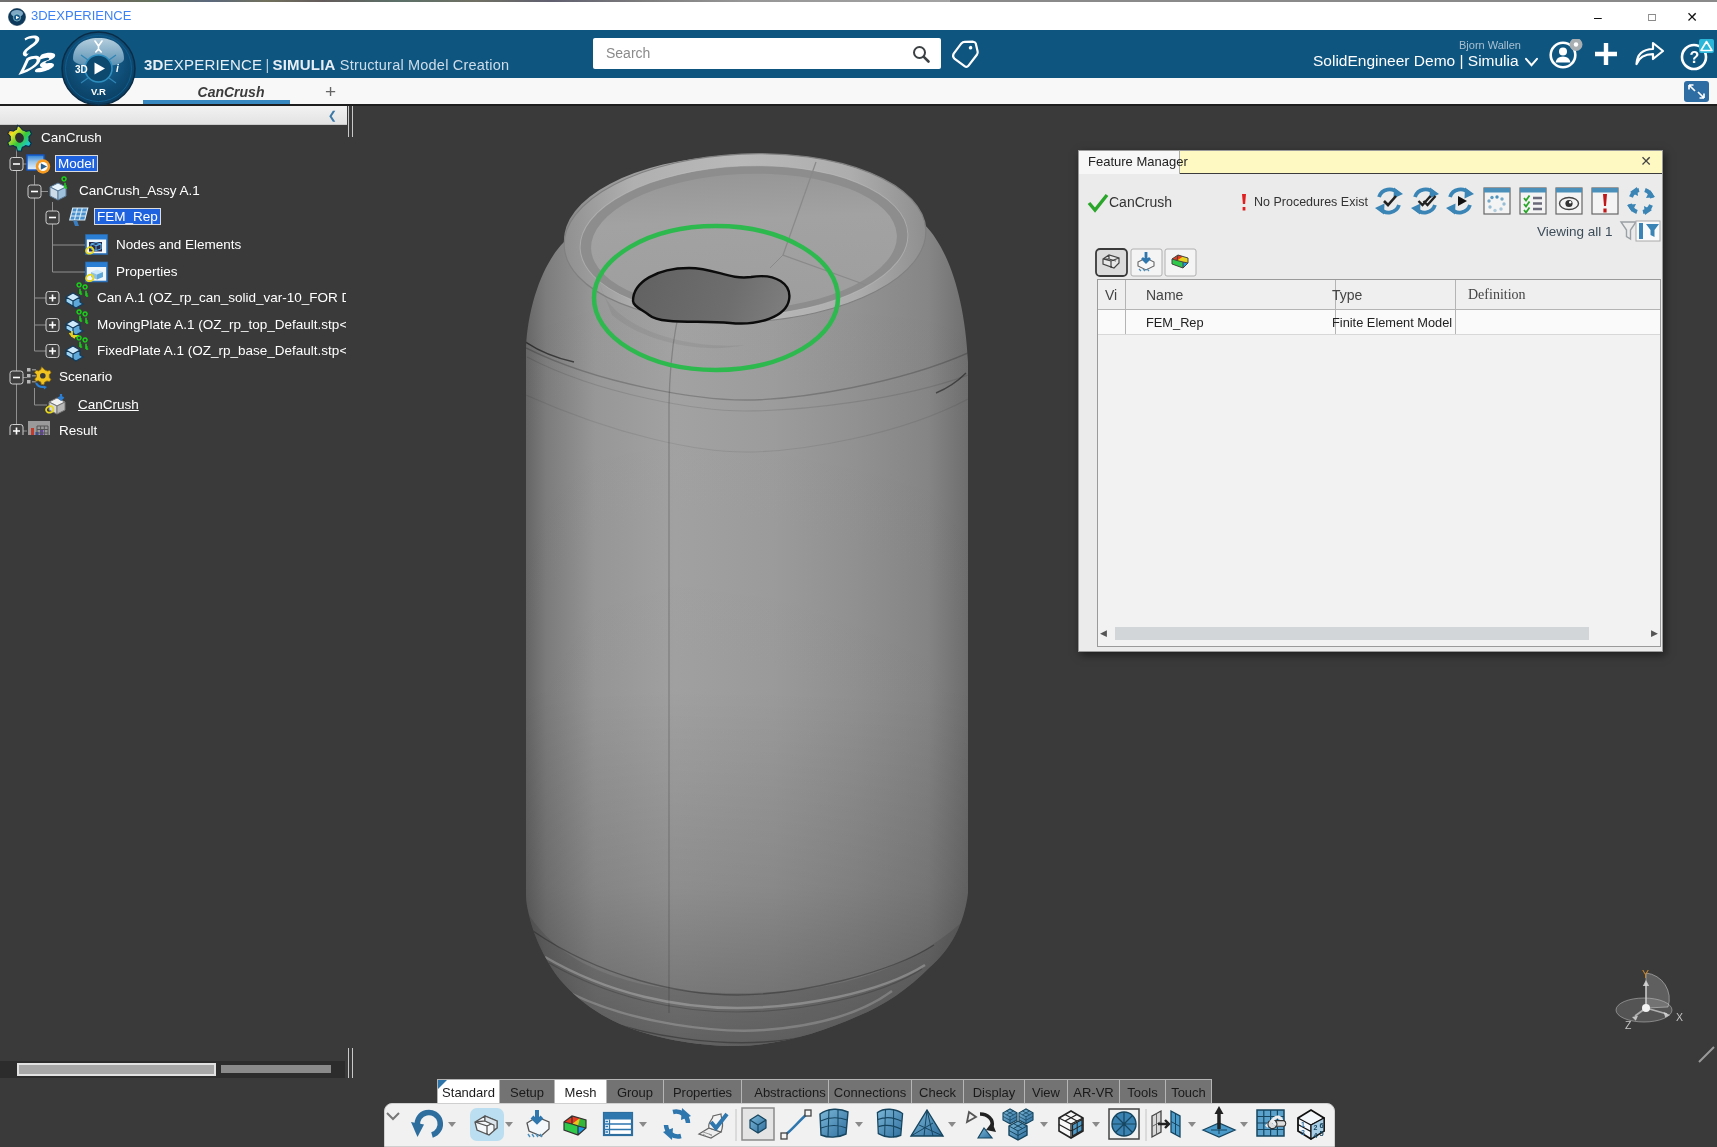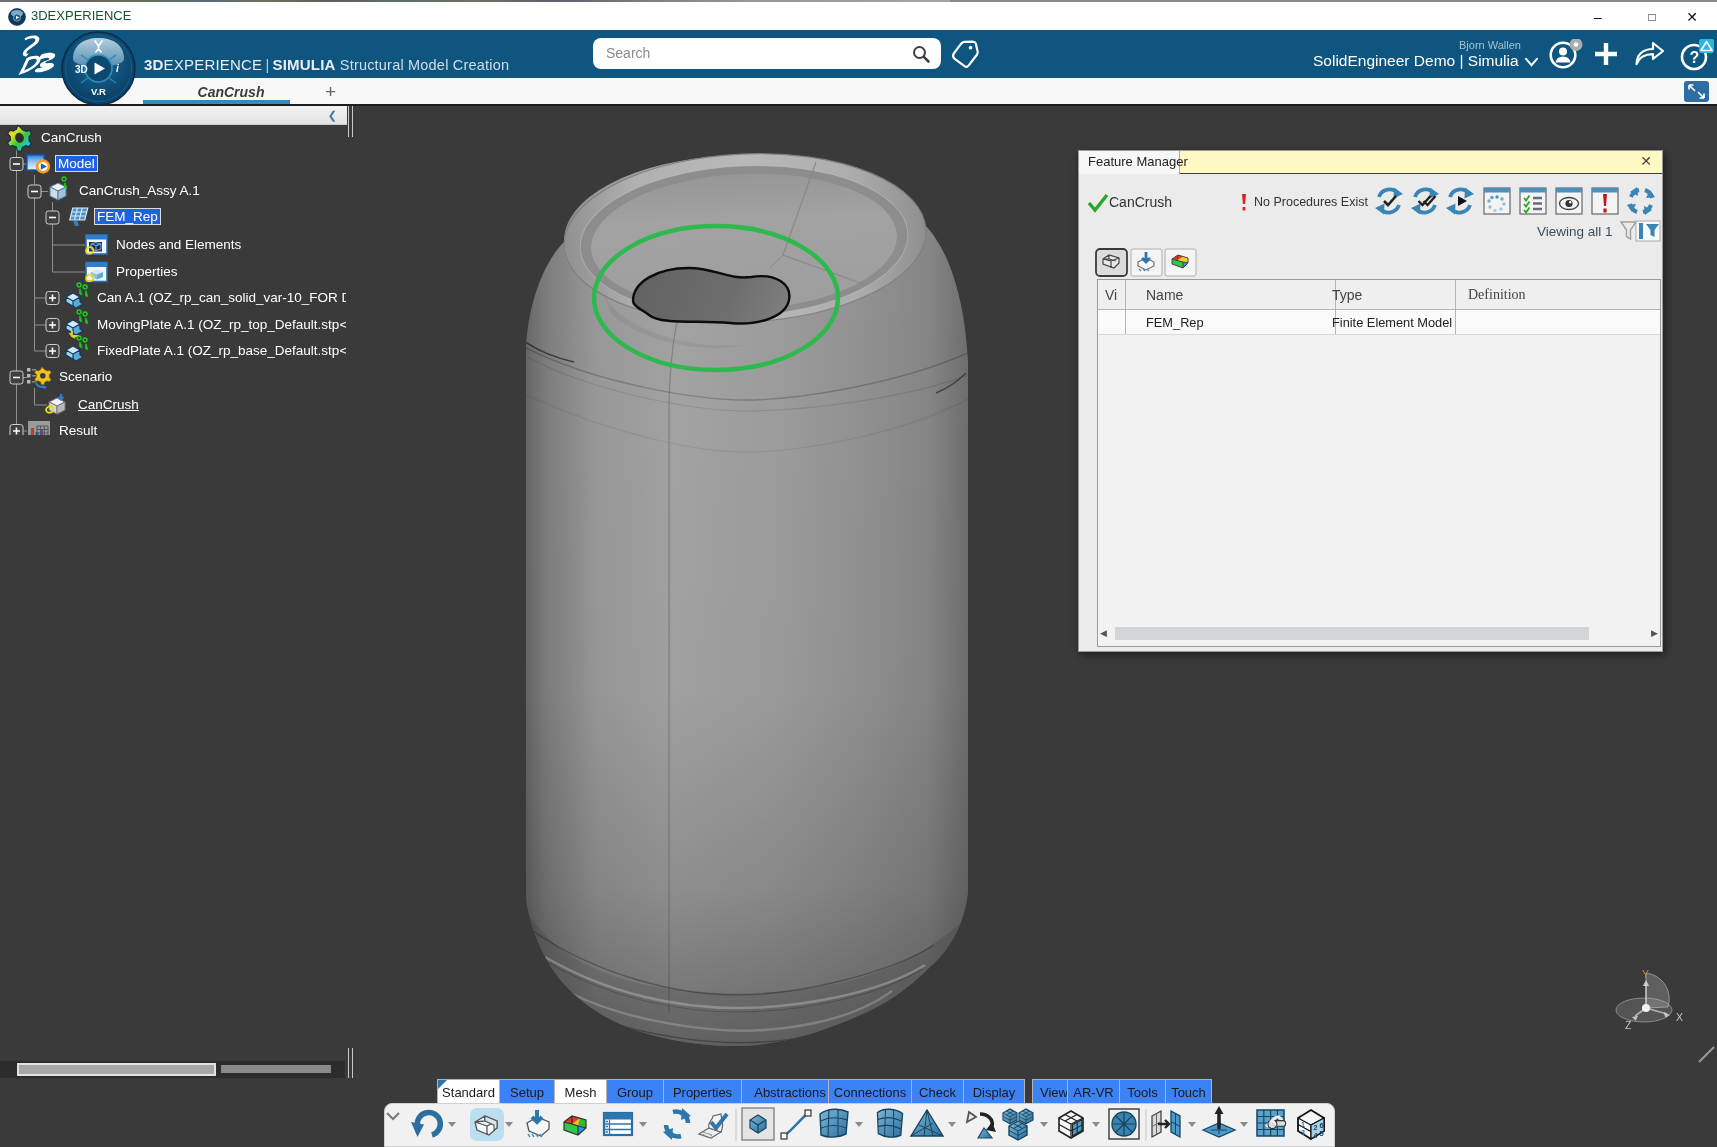--- a/index.html
+++ b/index.html
@@ -4,27 +4,27 @@
 <style>
 * { margin:0; padding:0; box-sizing:border-box; }
 html,body { width:1717px; height:1147px; overflow:hidden; }
 body { font-family:"Liberation Sans", sans-serif; position:relative; background:#3a3a3a; }
 .abs { position:absolute; }
 
 
 #titlebar { left:0; top:0; width:1717px; height:30px; background:#ffffff; border-top:2px solid #8a8a8a; z-index:30; }
 #topstrip { left:0; top:0; width:950px; height:2px; z-index:40; opacity:0.8;
   background:linear-gradient(90deg,#6a6a6a 0%,#6a5a50 10%,#5a6a50 16%,#50607a 22%,#6a6a50 28%,#5a5050 34%,#506a60 42%,#6a6a5a 50%,#55556a 58%,#7a7a7a 68%,#999 78%,#aaa 100%); }
-#titlebar .tname { position:absolute; left:31px; top:6px; font-size:13px; color:#14532d; }
+#titlebar .tname { position:absolute; left:31px; top:6px; font-size:13px; color:#3b82f6; }
 .winbtn { position:absolute; top:4px; width:30px; height:22px; color:#111; font-size:14px; text-align:center; line-height:22px; }
 
 
 #bluebar { left:0; top:30px; width:1717px; height:48px; background:#0e5580; z-index:20; }
 #apptitle { position:absolute; left:144px; top:26px; font-size:14.5px; color:#e8eef3; letter-spacing:0.2px; white-space:nowrap; }
-.srch { position:absolute; left:593px; top:8px; width:348px; height:31px; background:#fff; border-radius:8px; }
+.srch { position:absolute; left:593px; top:8px; width:348px; height:31px; background:#fff; border-radius:2px; }
 .srch span { position:absolute; left:13px; top:7px; color:#8a8a8a; font-size:14px; }
 #userline1 { position:absolute; left:1459px; top:9px; color:#a9c0d0; font-size:11px; }
 #userline2 { position:absolute; left:1313px; top:22px; color:#fff; font-size:15.5px; white-space:nowrap; }
 
 
 #tabrow { left:0; top:78px; width:1717px; height:27px; background:#f8f8f8; z-index:10; }
 #darkline { left:0; top:104px; width:1717px; height:2px; background:#1e1e1e; z-index:11; }
 #cantab { position:absolute; left:158px; top:0; width:146px; height:22px; text-align:center; font-size:14px; font-weight:bold; font-style:italic; color:#3c3c3c; padding-top:6px; }
 #canund { position:absolute; left:143px; top:22px; width:147px; height:4px; background:#3787c0; }
 #plustab { position:absolute; left:325px; top:3px; color:#666; font-size:19px; font-weight:300; }
@@ -60,21 +60,21 @@
 #fmtable .hdr { position:absolute; left:0; top:0; width:100%; height:30px; background:#efefef; border-bottom:1px solid #b4b4b4; color:#444; font-size:14px; }
 #fmtable .row1 { position:absolute; left:0; top:30px; width:100%; height:25px; background:#fafafa; border-bottom:1px solid #d8d8d8; color:#222; font-size:12.8px; white-space:nowrap; }
 #fmtable .c1 { border-right:1px solid #b4b4b4; position:absolute; left:0; top:0; width:28px; height:100%; }
 #fmtable .c2 { border-right:1px solid #b4b4b4; position:absolute; left:39px; top:0; width:199px; height:100%; }
 #fmtable .c3 { border-right:1px solid #b4b4b4; position:absolute; left:227px; top:0; width:131px; height:100%; }
 #fmhsb { position:absolute; left:19px; top:474px; width:562px; height:17px; }
 #fmhsb .thumb { position:absolute; left:17px; top:2px; width:474px; height:13px; background:#d2d6d8; }
 .arrowbtn { position:absolute; top:3px; font-size:9px; color:#555; }
 
 
-.btab { position:absolute; top:0; height:25px; background:#3b82f6; border:1px solid #b5b5b5; font-size:13px; color:#1a1a1a; text-align:center; padding-top:5px; }
+.btab { position:absolute; top:0; height:25px; background:#737373; border:1px solid #b5b5b5; font-size:13px; color:#1a1a1a; text-align:center; padding-top:5px; }
 .btab.active { background:#fff; }
 #btoolbar { left:384px; top:998px; width:951px; height:44px; background:#f1f1f1; border:1px solid #cfcfcf; border-radius:8px 8px 0 0; }
 </style>
 </head>
 <body>
 <div id="app">
   <div id="titlebar" class="abs">
     <svg class="abs" style="left:8px;top:6px" width="18" height="18" viewBox="0 0 18 18">
       <circle cx="9" cy="9" r="8.5" fill="#0d3a5c"></circle>
       <circle cx="9" cy="9" r="8.5" fill="none" stroke="#0a2e4a" stroke-width="0.6"></circle>
@@ -609,21 +609,21 @@
             <path d="M0 0 L9 0 L0 9 Z" fill="#2e74a8"></path>
           </svg></div>
       <div class="btab" style="left:499px; width:56px;">Setup</div>
       <div class="btab active" style="left:554px; width:53px;">Mesh</div>
       <div class="btab" style="left:606px; width:58px;">Group</div>
       <div class="btab" style="left:663px; width:79px;">Properties</div>
       <div class="btab" style="left:741px; width:88px;padding-left:10px;">Abstractions</div>
       <div class="btab" style="left:828px; width:84px;">Connections</div>
       <div class="btab" style="left:911px; width:53px;">Check</div>
       <div class="btab" style="left:963px; width:62px;">Display</div>
-      <div class="btab" style="left:1024px; width:44px;margin-left:8px;">View</div>
+      <div class="btab" style="left:1024px; width:44px;">View</div>
       <div class="btab" style="left:1067px; width:53px;">AR-VR</div>
       <div class="btab" style="left:1119px; width:47px;">Tools</div>
       <div class="btab" style="left:1165px; width:47px;">Touch</div>
     </div>
     <div id="btoolbar" class="abs"></div>
     <svg id="tbicons" class="abs" style="left:384px;top:998px" width="951" height="44" viewBox="0 0 951 44">
       <defs>
         <linearGradient id="tbb" x1="0" y1="0" x2="1" y2="1">
           <stop offset="0" stop-color="#7db8d8"></stop>
             <stop offset="1" stop-color="#2e6e9e"></stop>

